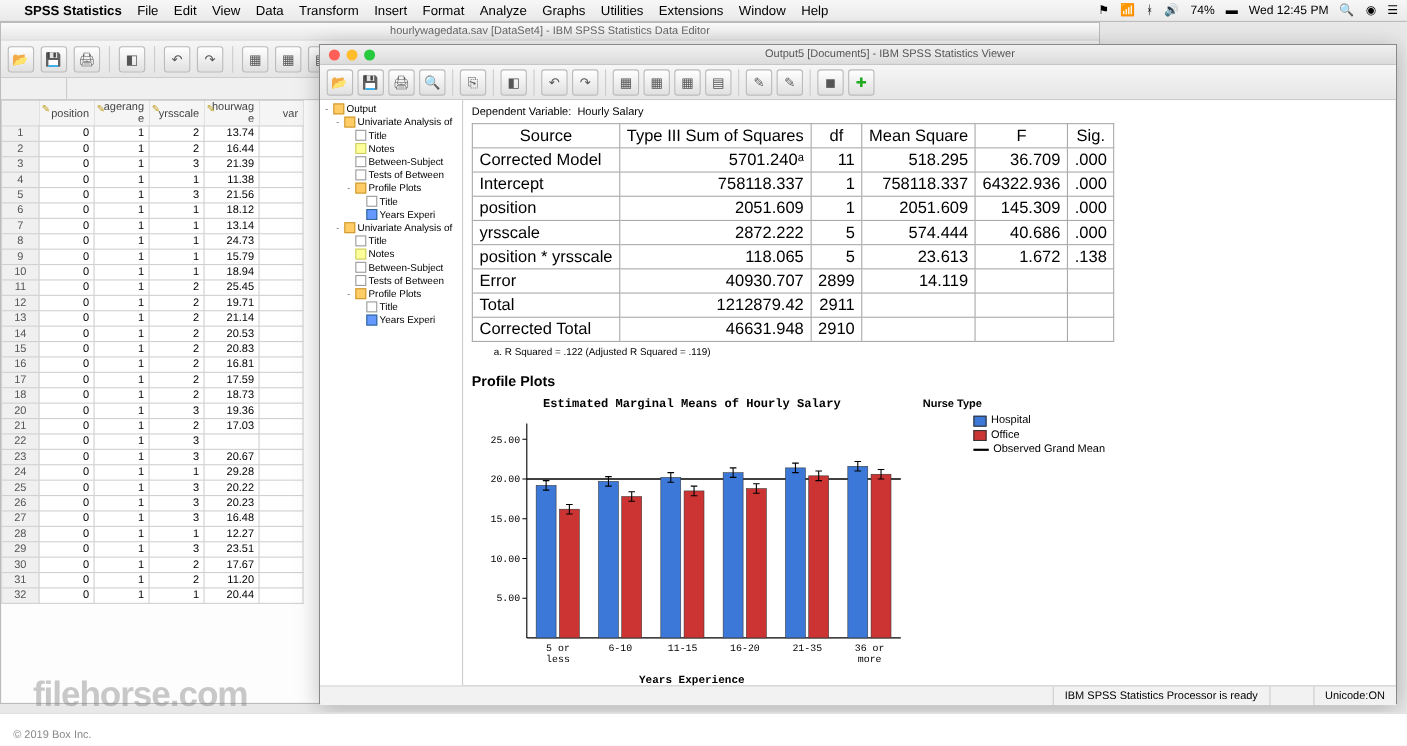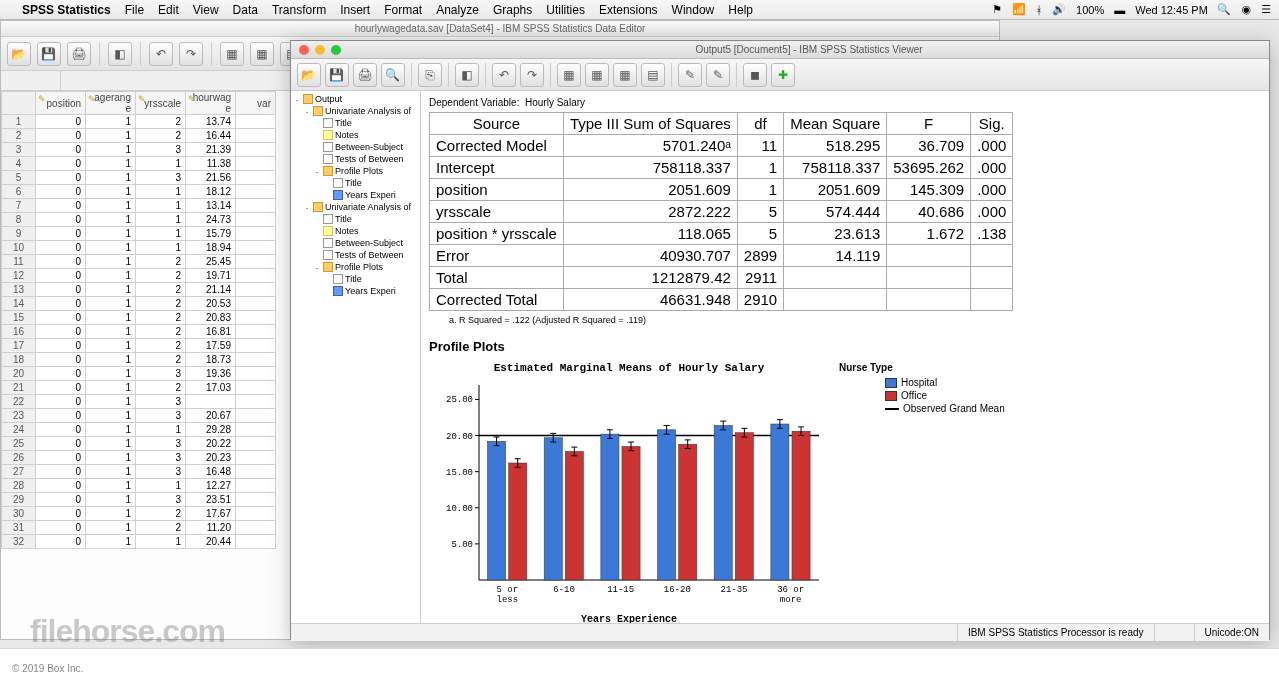--- a/index.html
+++ b/index.html
@@ -82,21 +82,21 @@
 
 <div class="menubar">
   <span class="apple"></span>
   <span class="app-name">SPSS Statistics</span>
   <span id="menu-items"><span style="margin-right: 14px;">File</span><span style="margin-right: 14px;">Edit</span><span style="margin-right: 14px;">View</span><span style="margin-right: 14px;">Data</span><span style="margin-right: 14px;">Transform</span><span style="margin-right: 14px;">Insert</span><span style="margin-right: 14px;">Format</span><span style="margin-right: 14px;">Analyze</span><span style="margin-right: 14px;">Graphs</span><span style="margin-right: 14px;">Utilities</span><span style="margin-right: 14px;">Extensions</span><span style="margin-right: 14px;">Window</span><span style="margin-right: 14px;">Help</span></span>
   <div class="right">
     <span>⚑</span>
     <span>📶</span>
     <span>ᚼ</span>
     <span>🔊</span>
-    <span>100%</span>
+    <span>74%</span>
     <span>▬</span>
     <span>Wed 12:45 PM</span>
     <span>🔍</span>
     <span>◉</span>
     <span>☰</span>
   </div>
 </div>
 
 <div class="data-editor">
   <div class="de-titlebar">hourlywagedata.sav [DataSet4] - IBM SPSS Statistics Data Editor</div>
@@ -530,21 +530,21 @@
               <td>11</td>
               <td>518.295</td>
               <td>36.709</td>
               <td>.000</td>
             </tr>
             <tr>
               <td class="src">Intercept</td>
               <td>758118.337</td>
               <td>1</td>
               <td>758118.337</td>
-              <td>53695.262</td>
+              <td>64322.936</td>
               <td>.000</td>
             </tr>
             <tr>
               <td class="src">position</td>
               <td>2051.609</td>
               <td>1</td>
               <td>2051.609</td>
               <td>145.309</td>
               <td>.000</td>
             </tr>

